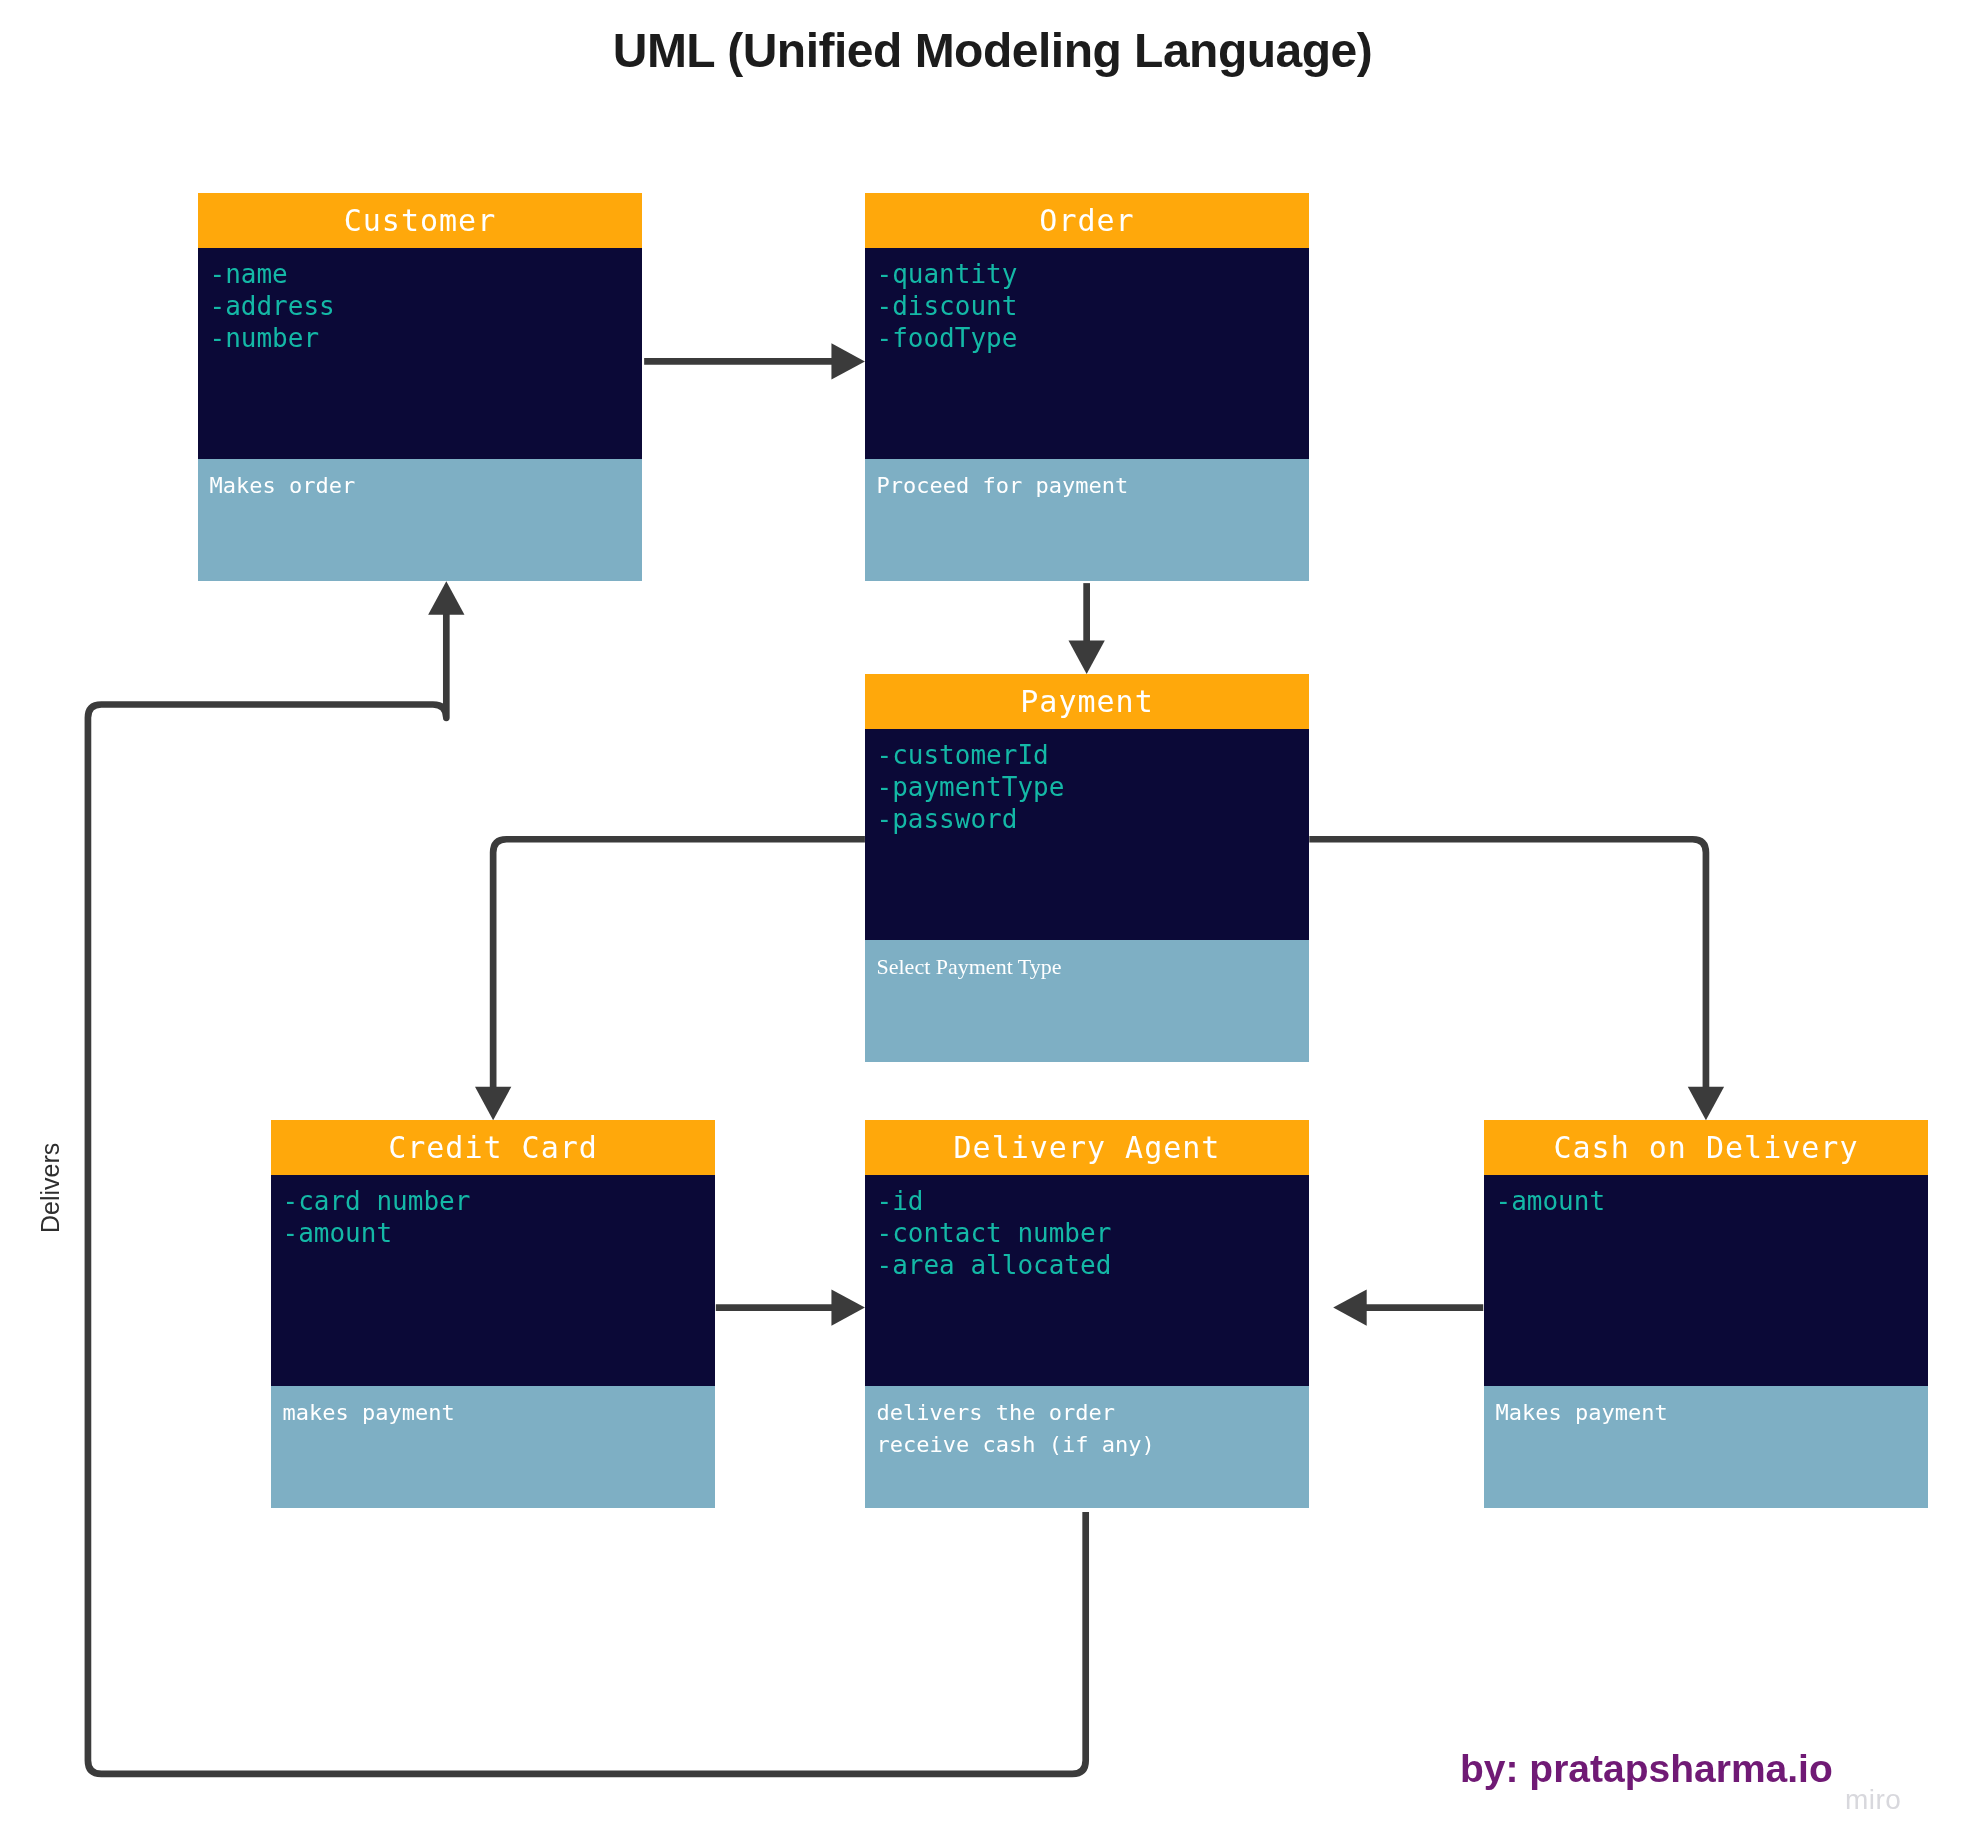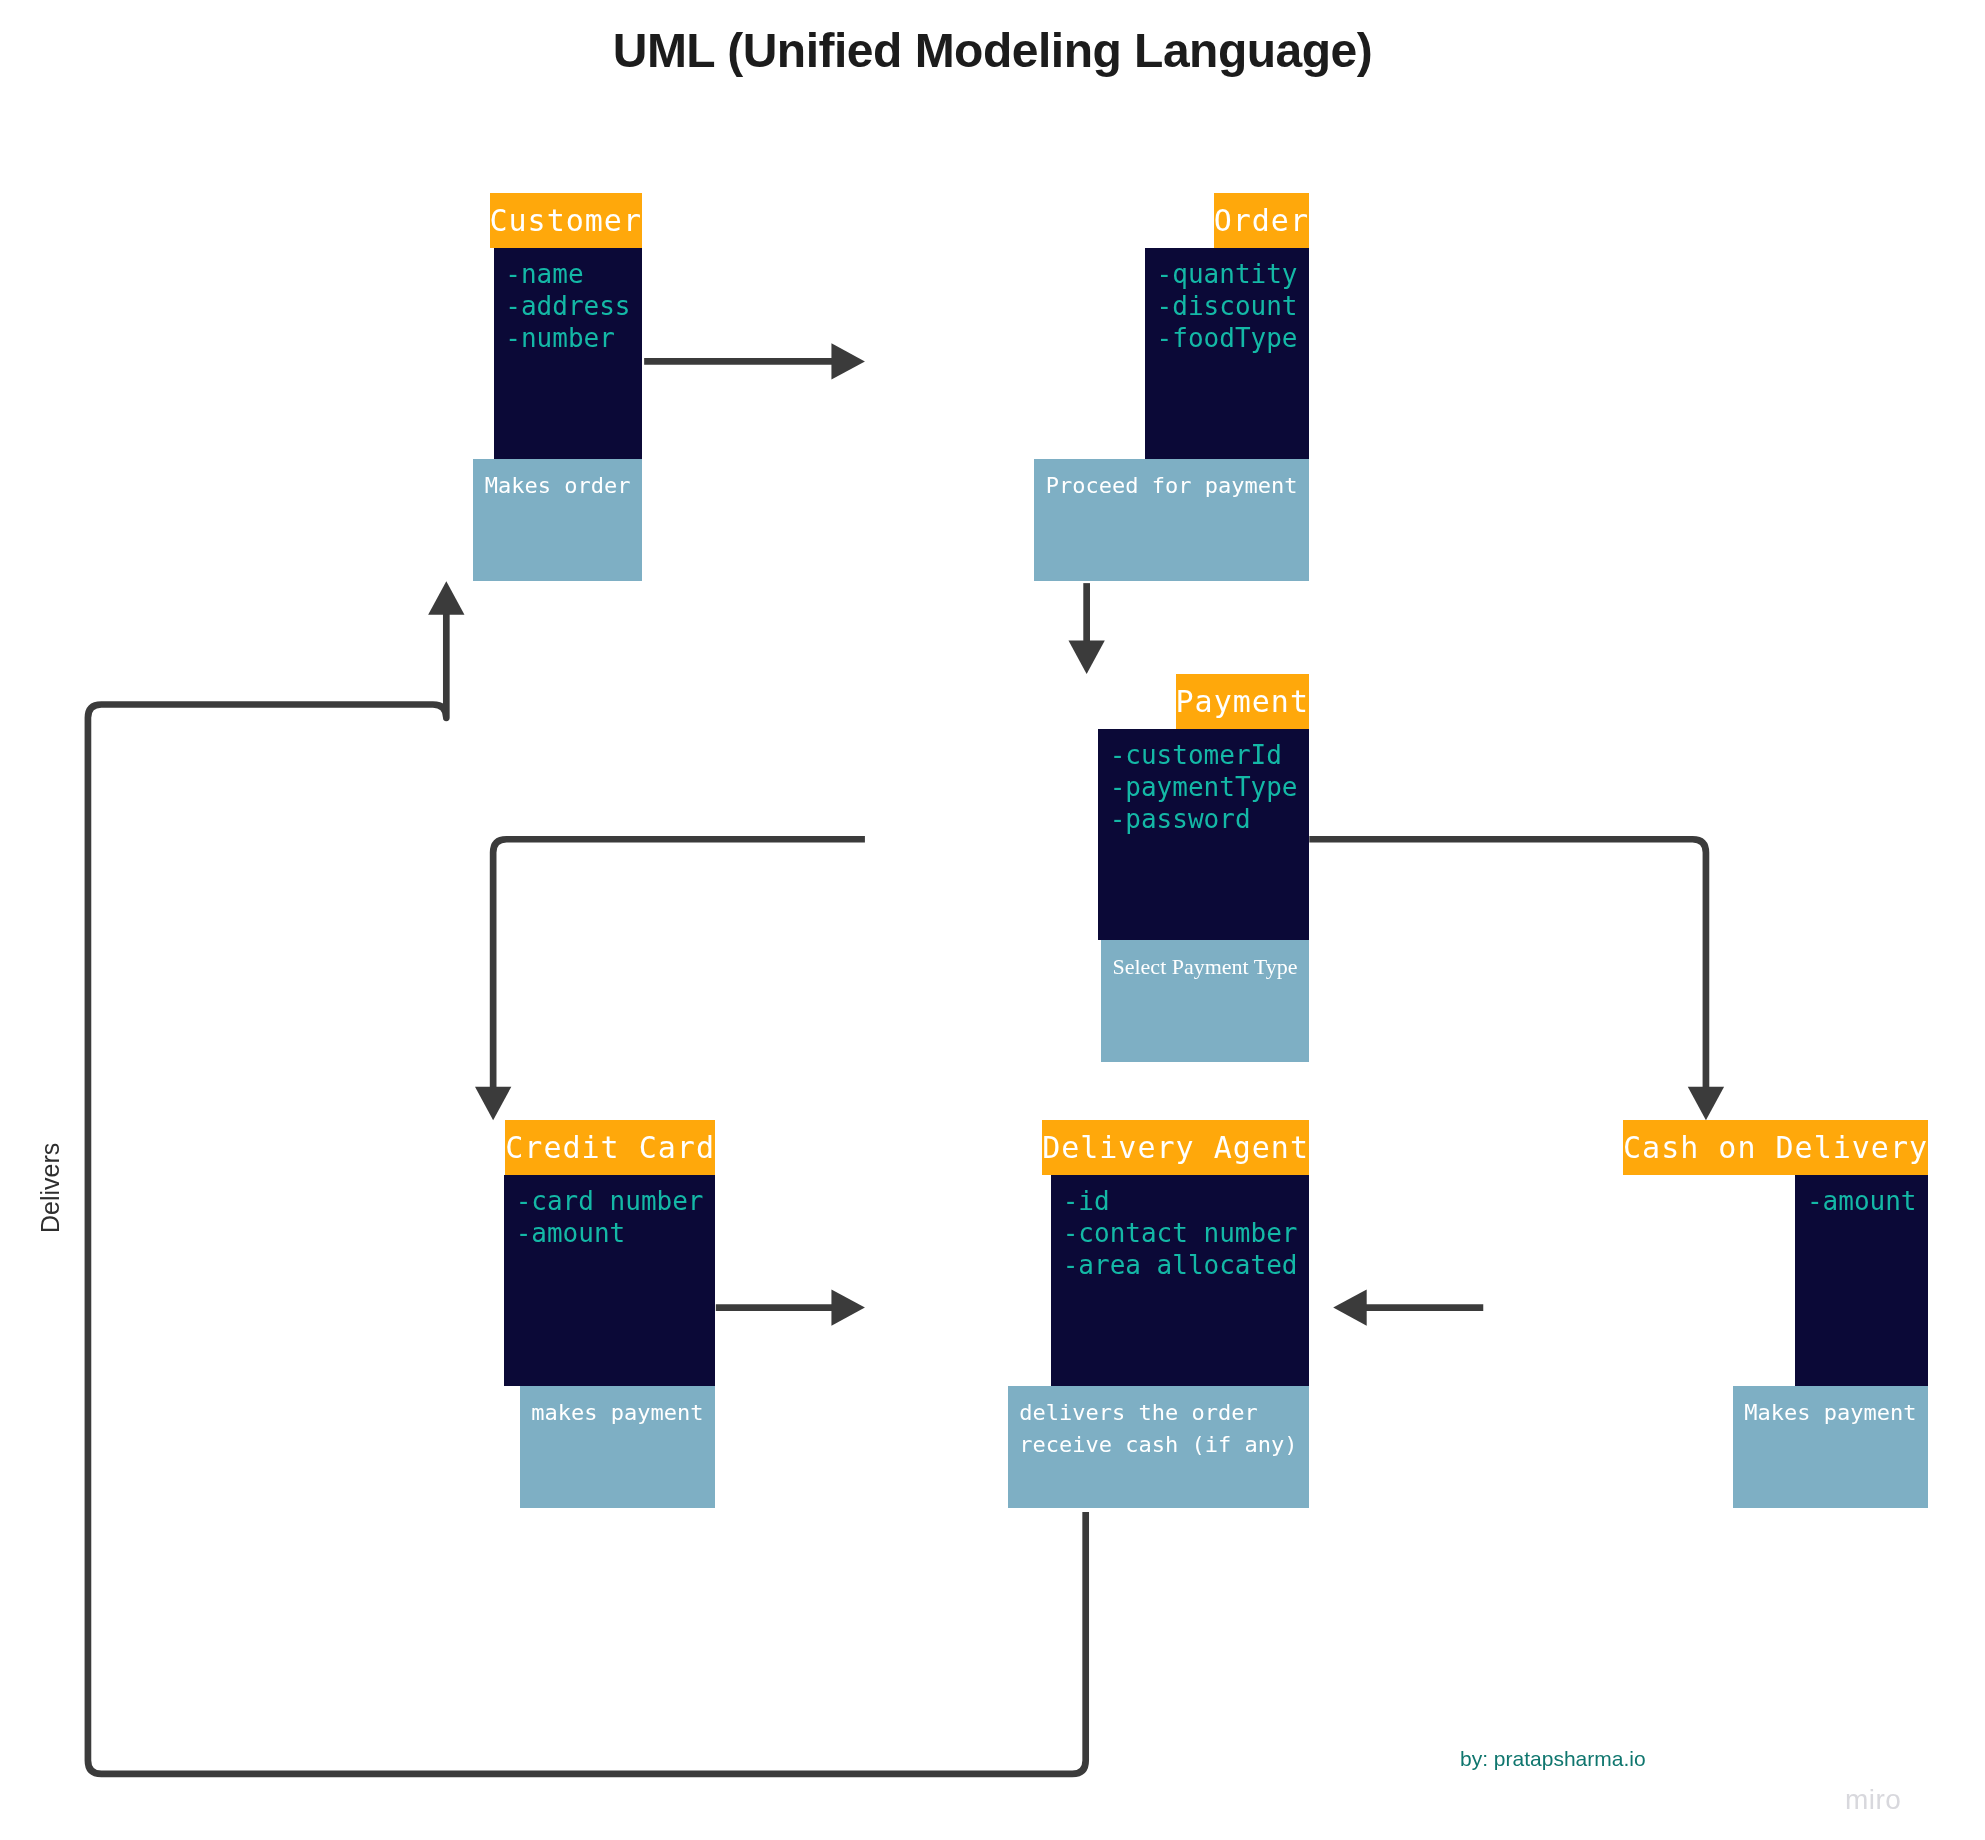--- a/index.html
+++ b/index.html
@@ -26,21 +26,20 @@
     font-size: 48px;
     letter-spacing: -0.5px;
     color: #1c1c1c;
   }
   .uml-class {
     position: absolute;
     box-sizing: border-box;
     display: flex;
     flex-direction: column;
     z-index: 3;
-    align-items: flex-end;
   }
   .uml-header {
     background: #ffa80b;
     color: #ffffff;
     text-align: center;
     font-family: "DejaVu Sans Mono", "Liberation Mono", monospace;
     font-size: 30px;
     line-height: 55px;
     height: 55px;
     letter-spacing: 1px;
@@ -95,23 +94,23 @@
     transform: rotate(-90deg);
     transform-origin: 0 0;
     white-space: nowrap;
     z-index: 4;
   }
   #byline {
     position: absolute;
     left: 1460px;
     top: 1747px;
     font-family: "Liberation Sans", sans-serif;
-    font-weight: normal;
-    font-size: 21px;
-    color: #0f766e;
+    font-weight: bold;
+    font-size: 39px;
+    color: #701a75;
     white-space: nowrap;
   }
   #miro-watermark {
     position: absolute;
     left: 1845px;
     top: 1784px;
     font-family: "Liberation Sans", sans-serif;
     font-size: 28px;
     color: #d8d8dd;
     letter-spacing: 0.5px;

